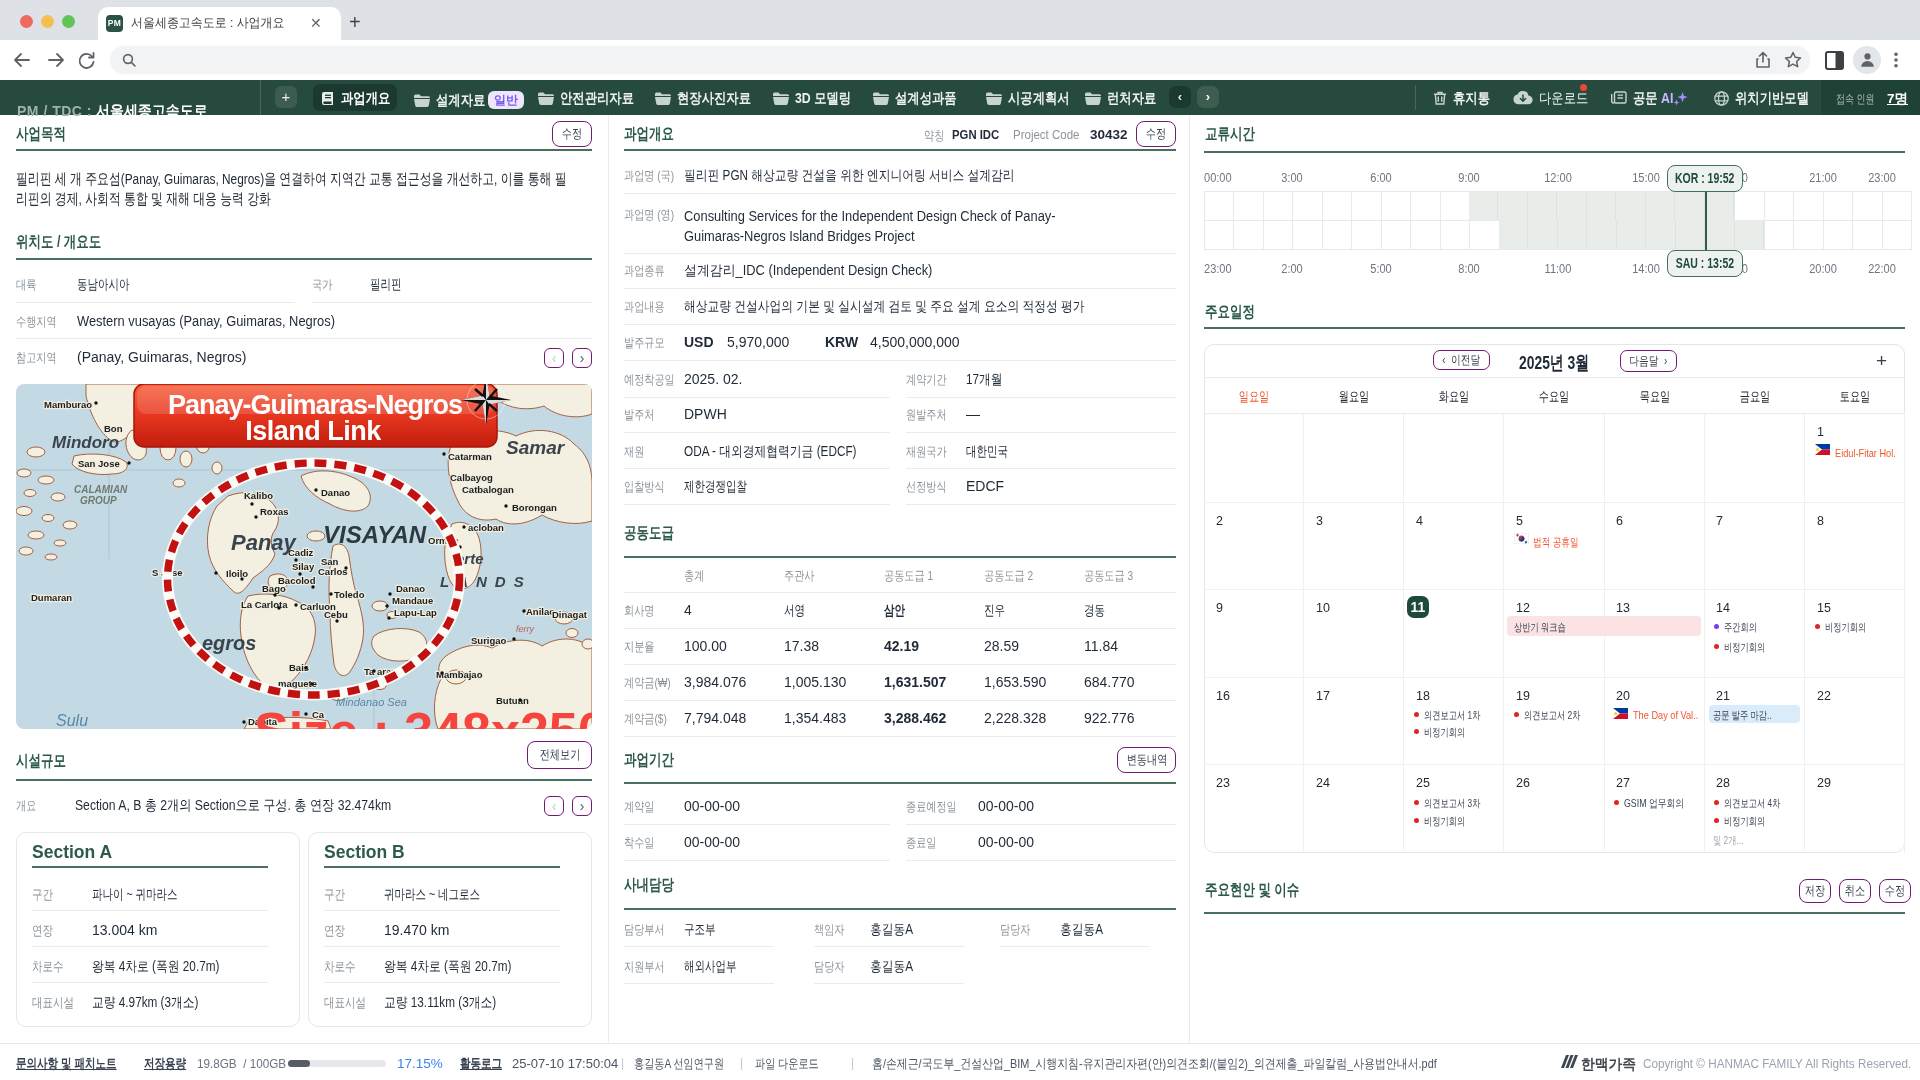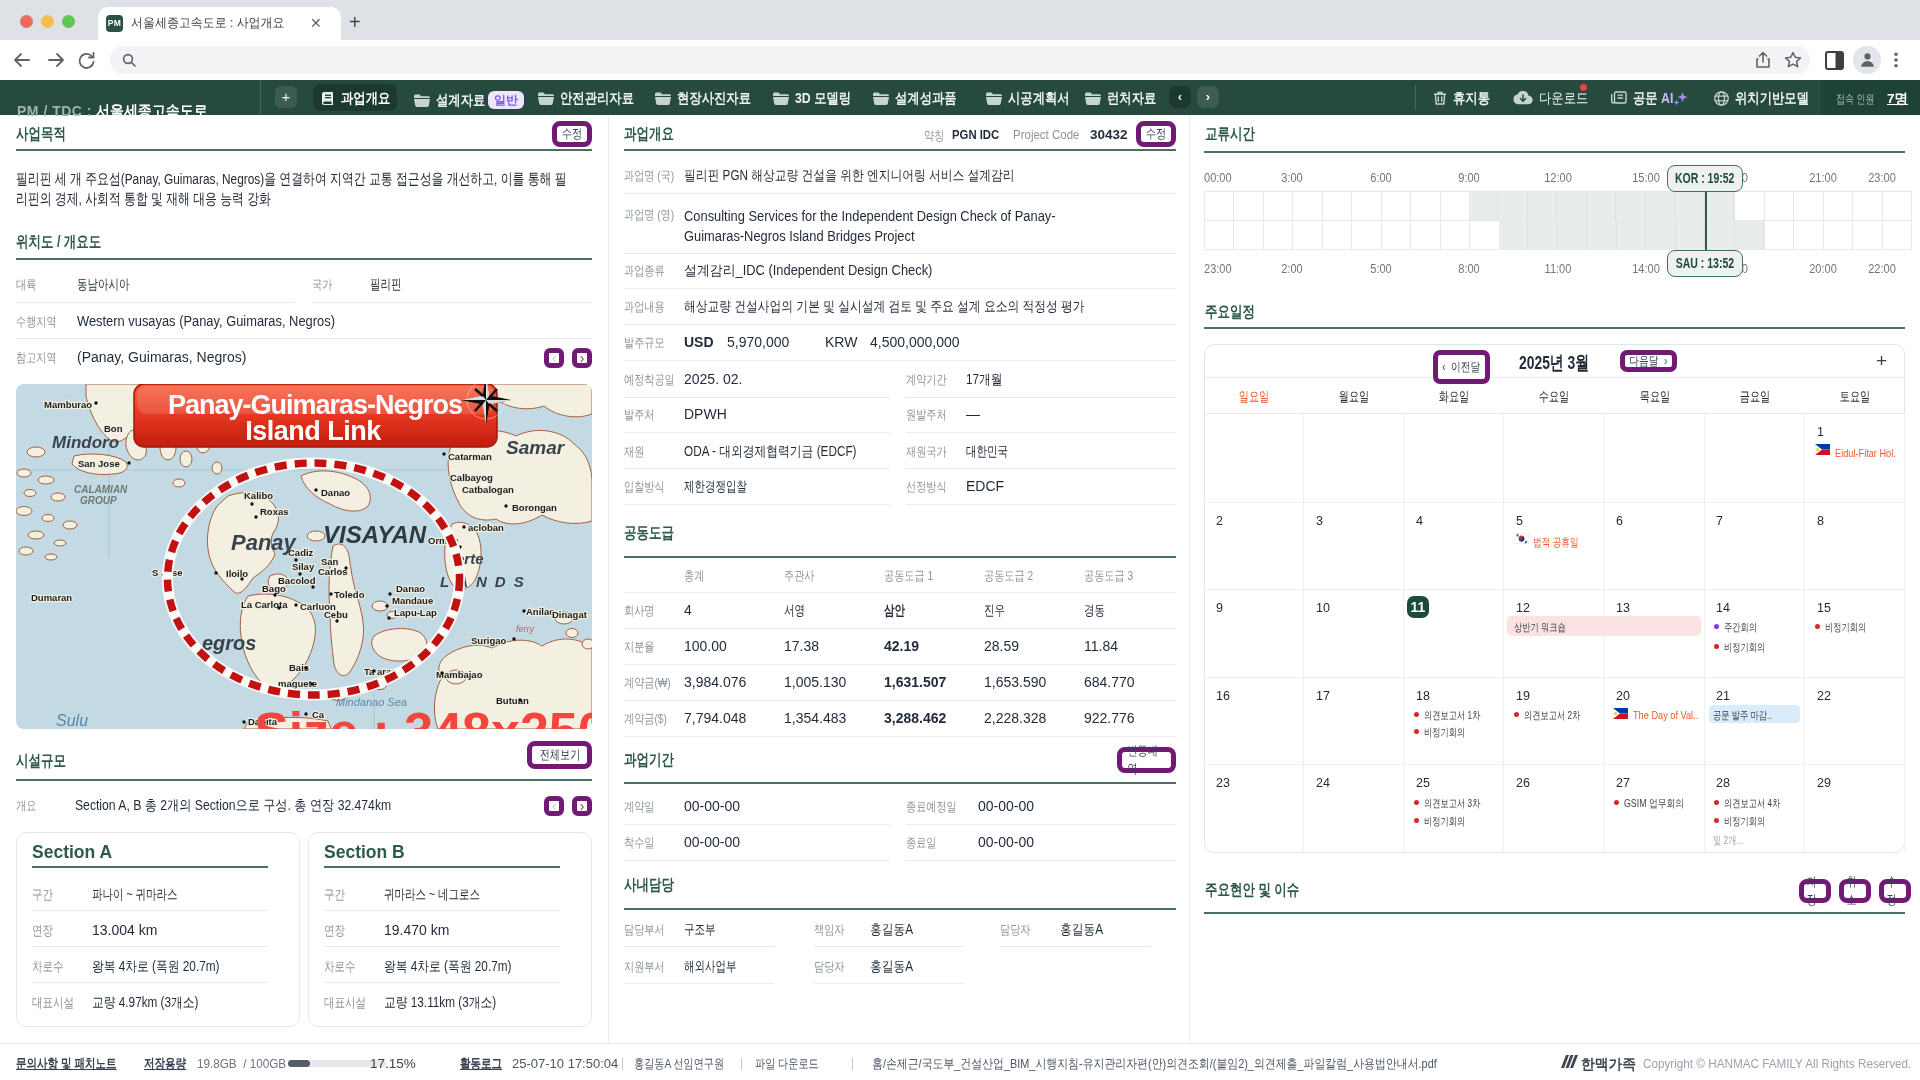--- a/index.html
+++ b/index.html
@@ -11,21 +11,21 @@
 .lb{color:#8B949C;font-size:13px;transform:scaleX(.78);transform-origin:0 50%}
 .vl{color:#1F2937;font-size:14px}
 .h2{color:#2D5A4A;font-size:16px;font-weight:700;transform:scaleX(.78);transform-origin:0 50%}
 .kx{transform:scaleX(.75);transform-origin:0 50%}
 .kx78{transform:scaleX(.78);transform-origin:0 50%}
 .mx{transform:scaleX(.84);transform-origin:0 50%}
 .lx{transform:scaleX(.92);transform-origin:0 50%}
 .sp2{display:inline-block;transform:scaleX(.78);transform-origin:50% 50%}
 .gl{position:absolute;height:2px;background:#49705F}
 .sp{position:absolute;height:1px;background:#E9EBEE}
-.btn{position:absolute;display:flex;align-items:center;justify-content:center;border:5px solid #701a75;border-radius:8px;font-size:13px;color:#374151;background:#fff}
+.btn{position:absolute;display:flex;align-items:center;justify-content:center;border:1px solid #701a75;border-radius:8px;font-size:13px;color:#374151;background:#fff}
 .dot{position:absolute;width:6px;height:6px;border-radius:50%}
 .ev{position:absolute;font-size:11px;color:#3A4350;white-space:nowrap;line-height:1.2;transform:scaleX(.75);transform-origin:0 50%}
 .orange{color:#F0572E}
 .day{position:absolute;font-size:12.5px;color:#242B35;line-height:1}
 .wd{position:absolute;font-size:13.5px;color:#242B35;line-height:1;text-align:center;transform:scaleX(.75)}
 .hlb{position:absolute;font-size:12px;color:#6E7681;line-height:1;transform:scaleX(.92)}
 .o0{transform-origin:0 50%}
 .navitem{position:absolute;display:flex;align-items:center;gap:6px;color:#EDF2EF;font-size:14.5px;font-weight:600;line-height:1}
 .navitem>span{display:inline-block;transform:scaleX(.85);transform-origin:0 50%}
 </style>
@@ -454,21 +454,21 @@
 <div class="ab vl lx" style="left:684px;top:262px">설계감리_IDC (Independent Design Check)</div>
 <div class="sp" style="left:624px;top:288px;width:552px"></div>
 
 <div class="ab lb" style="left:624px;top:299px">과업내용</div>
 <div class="ab vl mx" style="left:684px;top:298px">해상교량 건설사업의 기본 및 실시설계 검토 및 주요 설계 요소의 적정성 평가</div>
 <div class="sp" style="left:624px;top:324px;width:552px"></div>
 
 <div class="ab lb" style="left:624px;top:335px">발주규모</div>
 <div class="ab vl" style="left:684px;top:334px;font-weight:700">USD</div>
     <div class="ab vl" style="left:727px;top:334px">5,970,000</div>
-    <div class="ab vl" style="left:825px;top:334px;font-weight:400">KRW</div>
+    <div class="ab vl" style="left:825px;top:334px;font-weight:700">KRW</div>
     <div class="ab vl" style="left:870px;top:334px">4,500,000,000</div>
 <div class="sp" style="left:624px;top:360px;width:552px"></div>
 
 <div class="ab lb" style="left:624px;top:372px">예정착공일</div>
 <div class="ab vl" style="left:684px;top:371px">2025. 02.</div>
 <div class="ab lb" style="left:906px;top:372px">계약기간</div>
 <div class="ab vl mx" style="left:966px;top:371px">17개월</div>
 <div class="sp" style="left:624px;top:397px;width:266px"></div>
 <div class="sp" style="left:906px;top:397px;width:270px"></div>
 
@@ -613,21 +613,21 @@
 <div class="hlb" style="left:1712px;top:263px;width:44px;text-align:center">17:00</div>
 <div class="hlb" style="left:1801px;top:263px;width:44px;text-align:center">20:00</div>
 <div class="hlb" style="left:1860px;top:263px;width:44px;text-align:center">22:00</div>
 
 <div class="ab h2" style="left:1205px;top:302px">주요일정</div>
 <div class="gl" style="left:1204px;top:327px;width:701px"></div>
 
 <div class="ab" style="left:1204px;top:344px;width:701px;height:509px;border:1px solid #E2E5E9;border-radius:10px"></div>
 <div class="ab" style="left:1204px;top:377px;width:701px;height:1px;background:#E9EBEE"></div>
 <div class="ab" style="left:1204px;top:413px;width:701px;height:1px;background:#E9EBEE"></div>
-<div class="btn" style="left:1433px;top:350px;width:57px;height:34px;border-radius:7px;font-size:12.5px">
+<div class="btn" style="left:1433px;top:350px;width:57px;height:20px;border-radius:7px;font-size:12.5px">
       <span style="display:inline-block;transform:scaleX(.78);white-space:nowrap">‹&nbsp;&nbsp;이전달</span>
     </div>
 <div class="ab" style="left:1519px;top:352px;font-size:19px;font-weight:700;color:#1F2937;transform:scaleX(.73);transform-origin:0 50%">2025년 3월</div>
 <div class="btn" style="left:1620px;top:350px;width:57px;height:22px;border-radius:7px;font-size:12.5px">
       <span style="display:inline-block;transform:scaleX(.78);white-space:nowrap">다음달&nbsp;&nbsp;›</span>
     </div>
 <div class="ab" style="left:1876px;top:350px;font-size:19px;color:#374151">+</div>
 
 <div class="wd" style="left:1204px;top:390px;width:100px;color:#F0572E">일요일</div>
 <div class="wd" style="left:1304px;top:390px;width:100px">월요일</div>
@@ -740,21 +740,21 @@
       <span class="sp2">수정</span>
     </div>
 <div class="gl" style="left:1204px;top:912px;width:701px"></div>
 
 <div class="ab" style="left:0;top:1043px;width:1920px;height:37px;background:#fff;border-top:1px solid #E7E9EC"></div>
 <div class="ab kx78" style="left:16px;top:1056px;font-size:13.5px;font-weight:700;color:#374151;text-decoration:underline">문의사항 및 패치노트</div>
 <div class="ab kx78" style="left:144px;top:1056px;font-size:13.5px;font-weight:700;color:#374151;text-decoration:underline">저장용량</div>
 <div class="ab" style="left:197px;top:1056px;font-size:13px;color:#6B7280;transform:scaleX(.9);transform-origin:0 50%">19.8GB&nbsp; / 100GB</div>
 <div class="ab" style="left:288px;top:1060px;width:98px;height:7px;border-radius:4px;background:#E5E7EB"></div>
 <div class="ab" style="left:288px;top:1060px;width:22px;height:7px;border-radius:4px;background:#565D66"></div>
-<div class="ab" style="left:370px;top:1056px;font-size:13.5px;color:#404040">17.15%</div>
+<div class="ab" style="left:397px;top:1056px;font-size:13.5px;color:#3b82f6">17.15%</div>
 <div class="ab kx78" style="left:460px;top:1056px;font-size:13.5px;font-weight:700;color:#374151;text-decoration:underline">활동로그</div>
 <div class="ab" style="left:512px;top:1056px;font-size:13px;color:#4B5563">25-07-10 17:50:04</div>
     <div class="ab" style="left:621px;top:1056px;font-size:12px;color:#C3C8CE">|</div>
     <div class="ab kx78" style="left:634px;top:1056px;font-size:13px;color:#4B5563">홍길동A 선임연구원</div>
     <div class="ab" style="left:740px;top:1056px;font-size:12px;color:#C3C8CE">|</div>
     <div class="ab kx78" style="left:755px;top:1056px;font-size:13px;color:#4B5563">파일 다운로드</div>
     <div class="ab" style="left:851px;top:1056px;font-size:12px;color:#C3C8CE">|</div>
     <div class="ab" style="left:872px;top:1056px;font-size:13px;color:#4B5563;transform:scaleX(.838);transform-origin:0 50%">홈/손제근/국도부_건설산업_BIM_시행지침-유지관리자편(안)의견조회/(붙임2)_의견제출_파일칼럼_사용법안내서.pdf</div>
 <svg class="ab" style="left:1561px;top:1055px" width="17" height="13" viewBox="0 0 17 13" fill="#3F4750">
       <path d="M5 0 H8 L3 13 H0 Z M9.5 0 H12.5 L7.5 13 H4.5 Z M14 0 H17 L12 13 H9 Z"></path>

